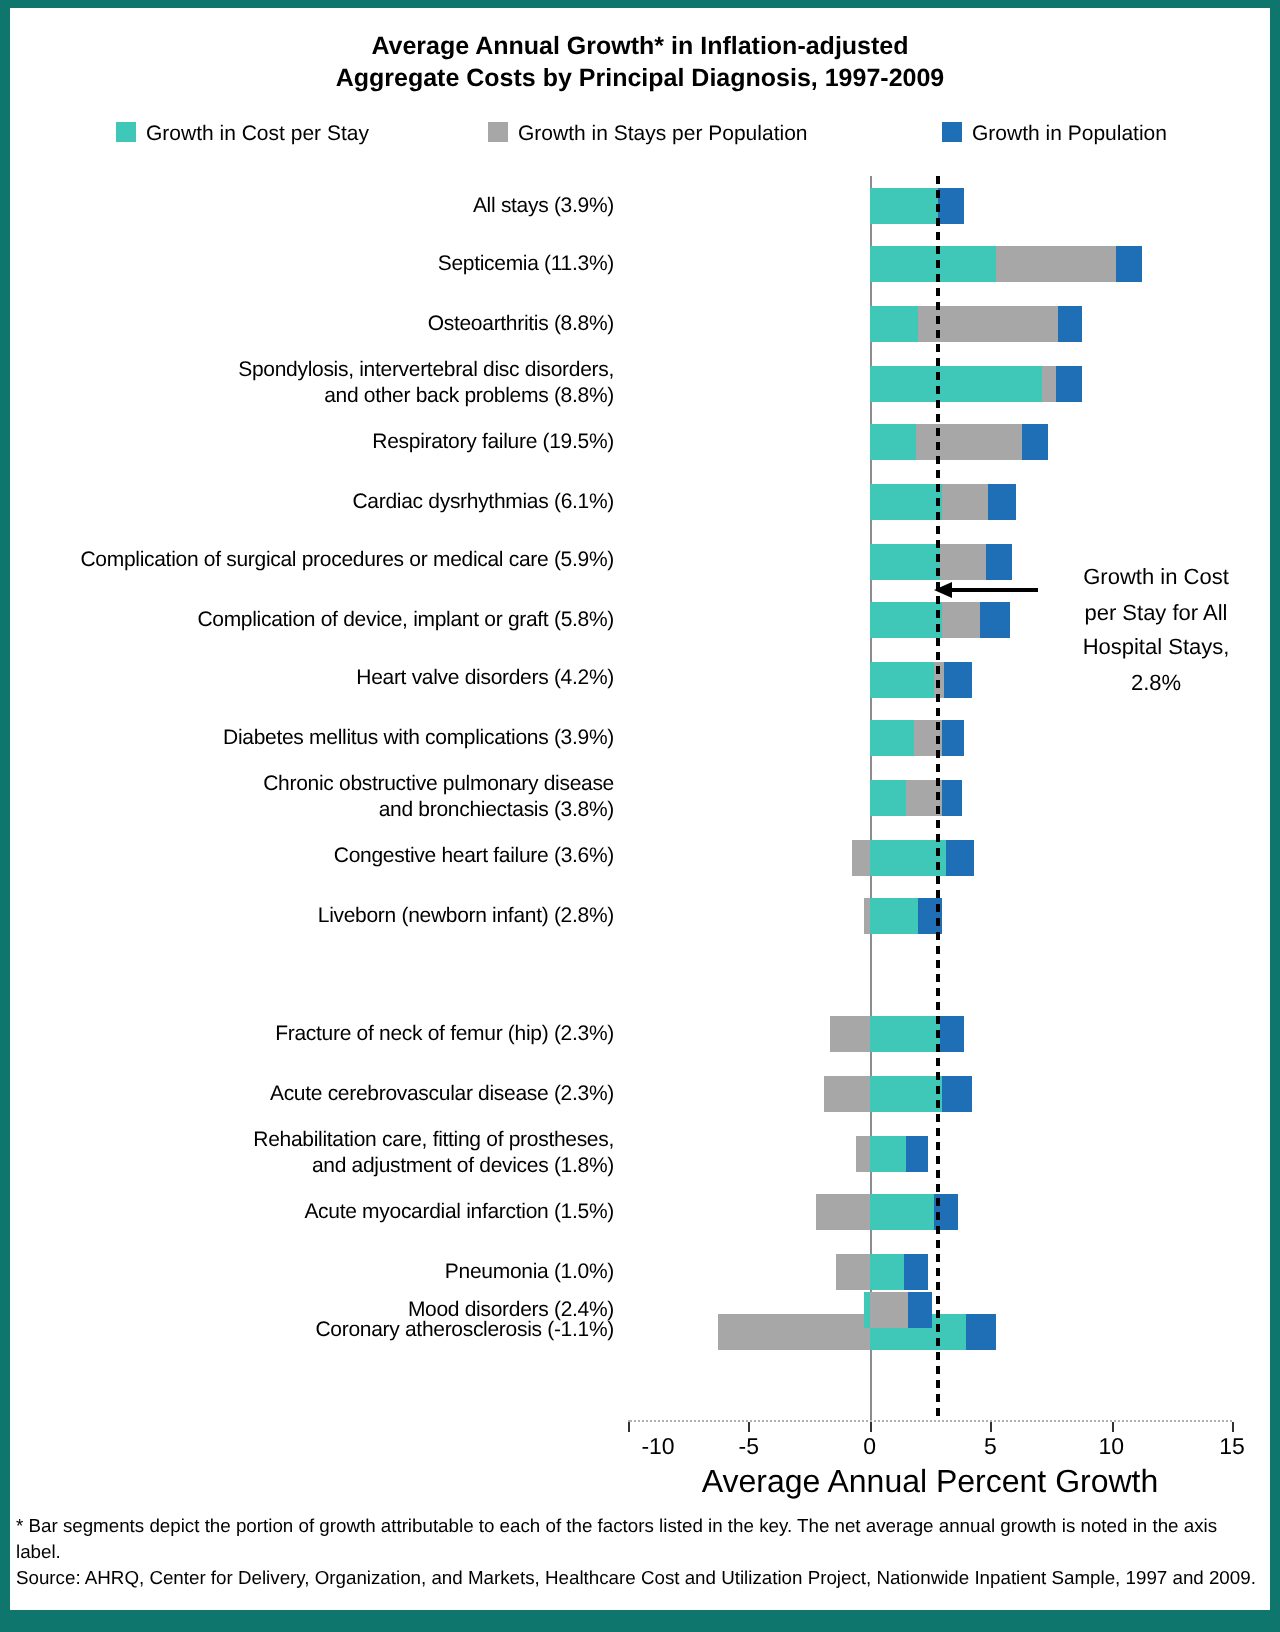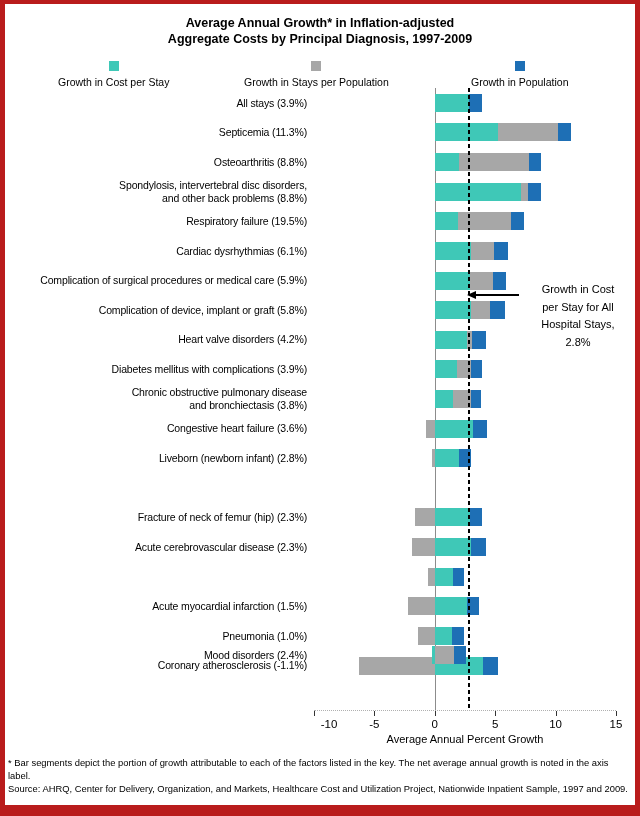--- a/index.html
+++ b/index.html
@@ -1,37 +1,37 @@
 <!DOCTYPE html>
 <html><head>
 <meta charset="utf-8">
 <style>
   * { margin:0; padding:0; box-sizing:border-box; }
   body { font-family:"Liberation Sans","DejaVu Sans",sans-serif; }
-  .frame { position:relative; width:640px; height:816px; background:#b91c1c; overflow:hidden; }
+  .frame { position:relative; width:640px; height:816px; background:#0f766e; overflow:hidden; }
   .content { position:absolute; left:5px; top:4px; width:630px; height:801px; background:#fff; overflow:hidden; }
   .title { position:absolute; top:12px; left:0; width:100%; text-align:center; font-weight:bold;
            font-size:12.5px; line-height:15.5px; color:#000; white-space:pre-line; }
-  .legend-item { position:absolute; top:57px; height:13px; display:flex; align-items:center; gap:5px;
-                 font-size:10.5px; color:#000; white-space:nowrap;flex-direction:column; }
+  .legend-item { position:absolute; top:57px; height:13px; display:flex; align-items:flex-start; gap:5px;
+                 font-size:10.5px; color:#000; white-space:nowrap; }
   .legend-swatch { width:10px; height:10px; flex:0 0 auto; }
   .chart { position:absolute; left:0; top:0; width:630px; height:801px; }
   .zero-line { position:absolute; width:1px; background:#8c8c8c; z-index:1; }
   .ref-line { position:absolute; width:2px; z-index:4;
               background:repeating-linear-gradient(to bottom,#000 0 4px,transparent 4px 7px); }
   .row { position:absolute; left:0; width:630px; }
   .cat-label { position:absolute; left:2px; top:0; width:300px; height:100%;
                display:flex; align-items:center; justify-content:flex-end;
                text-align:right; font-size:10.5px; line-height:12.5px; letter-spacing:-0.15px;
                color:#000; white-space:pre; }
   .seg { position:absolute; z-index:2; }
   .axis-line { position:absolute; height:0; border-top:1px dotted #b0b0b0; z-index:1; }
   .tick { position:absolute; width:1px; height:5px; background:#333; }
   .tick-label { position:absolute; transform:translateX(-50%); font-size:11.5px; color:#000; white-space:nowrap; }
-  .axis-title { position:absolute; transform:translateX(-50%); font-size:11px; color:#000; white-space:nowrap; }
+  .axis-title { position:absolute; transform:translateX(-50%); font-size:16px; color:#000; white-space:nowrap; }
   .annotation { position:absolute; left:516px; top:277px; width:114px; text-align:center;
                 font-size:11px; line-height:17.5px; color:#000; white-space:pre-line; }
   .arrow-line { position:absolute; top:290px; left:470px; width:44px; height:1.5px; background:#000; }
   .arrow-head { position:absolute; top:286.5px; left:462px; width:0; height:0;
                 border-top:4.5px solid transparent; border-bottom:4.5px solid transparent;
                 border-right:9px solid #000; }
   .footnotes { position:absolute; left:3px; top:752px; width:624px; font-size:9.4px;
                line-height:13px; color:#000; }
   .footnotes p { margin:0; }
 </style>
@@ -144,20 +144,22 @@
           <div class="seg" style="left: 410.472px; width: 19.328px; top: 5.80952px; height: 18px; background: rgb(167, 167, 167);"></div>
           <div class="seg" style="left: 464.832px; width: 12.08px; top: 5.80952px; height: 18px; background: rgb(30, 111, 181);"></div>
         </div>
         <div class="row" style="top: 528.286px; height: 29.619px;">
           <div class="cat-label">Acute cerebrovascular disease (2.3%)</div>
           <div class="seg" style="left: 429.8px; width: 36.24px; top: 5.80952px; height: 18px; background: rgb(63, 200, 183);"></div>
           <div class="seg" style="left: 406.848px; width: 22.952px; top: 5.80952px; height: 18px; background: rgb(167, 167, 167);"></div>
           <div class="seg" style="left: 466.04px; width: 14.496px; top: 5.80952px; height: 18px; background: rgb(30, 111, 181);"></div>
         </div>
         <div class="row" style="top: 557.905px; height: 29.619px;">
+          <div class="cat-label">Rehabilitation care, fitting of prostheses,
+and adjustment of devices (1.8%)</div>
           <div class="seg" style="left: 429.8px; width: 18.12px; top: 5.80952px; height: 18px; background: rgb(63, 200, 183);"></div>
           <div class="seg" style="left: 422.552px; width: 7.248px; top: 5.80952px; height: 18px; background: rgb(167, 167, 167);"></div>
           <div class="seg" style="left: 447.92px; width: 10.872px; top: 5.80952px; height: 18px; background: rgb(30, 111, 181);"></div>
         </div>
         <div class="row" style="top: 587.524px; height: 29.619px; padding-left: 44px;">
           <div class="cat-label">Acute myocardial infarction (1.5%)</div>
           <div class="seg" style="left: 429.8px; width: 32.616px; top: 5.80952px; height: 18px; background: rgb(63, 200, 183);"></div>
           <div class="seg" style="left: 403.224px; width: 26.576px; top: 5.80952px; height: 18px; background: rgb(167, 167, 167);"></div>
           <div class="seg" style="left: 462.416px; width: 12.08px; top: 5.80952px; height: 18px; background: rgb(30, 111, 181);"></div>
         </div>

